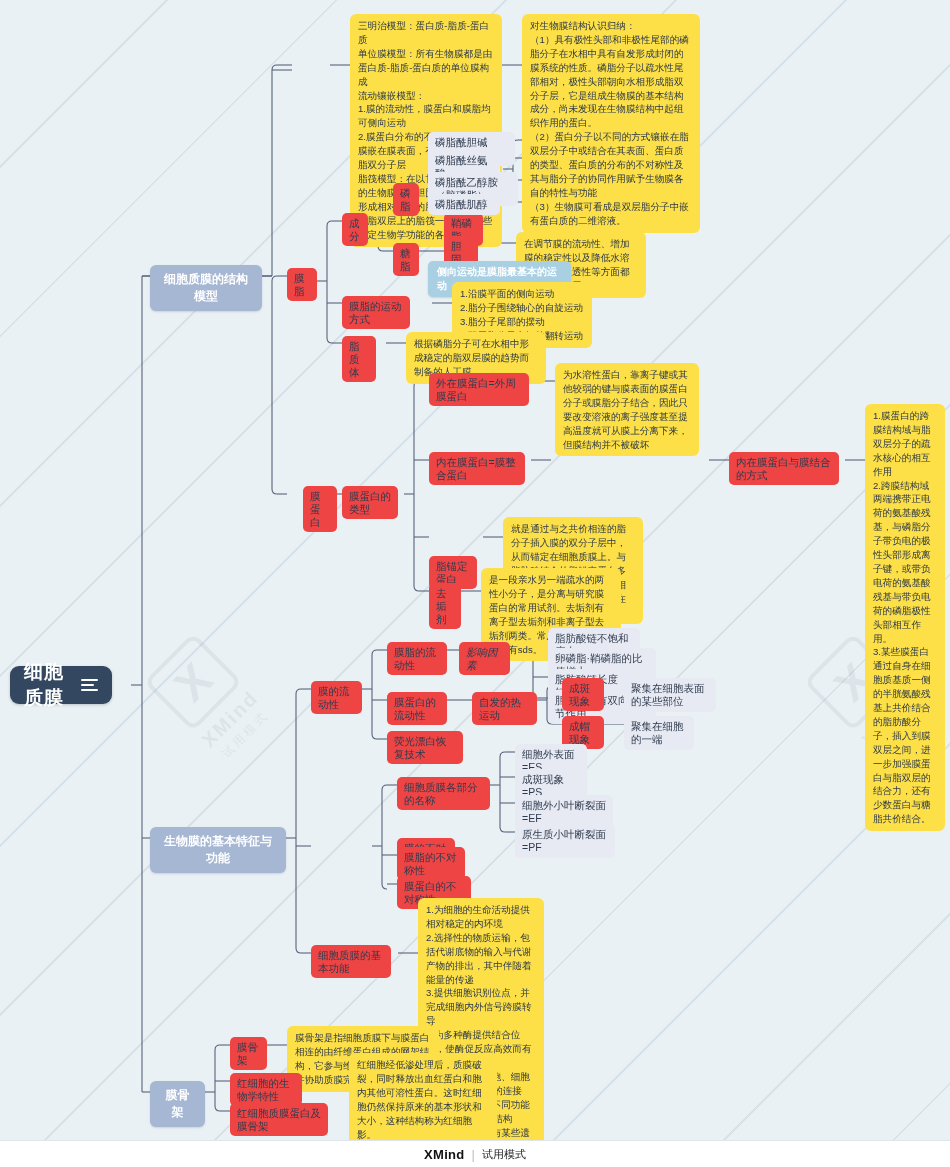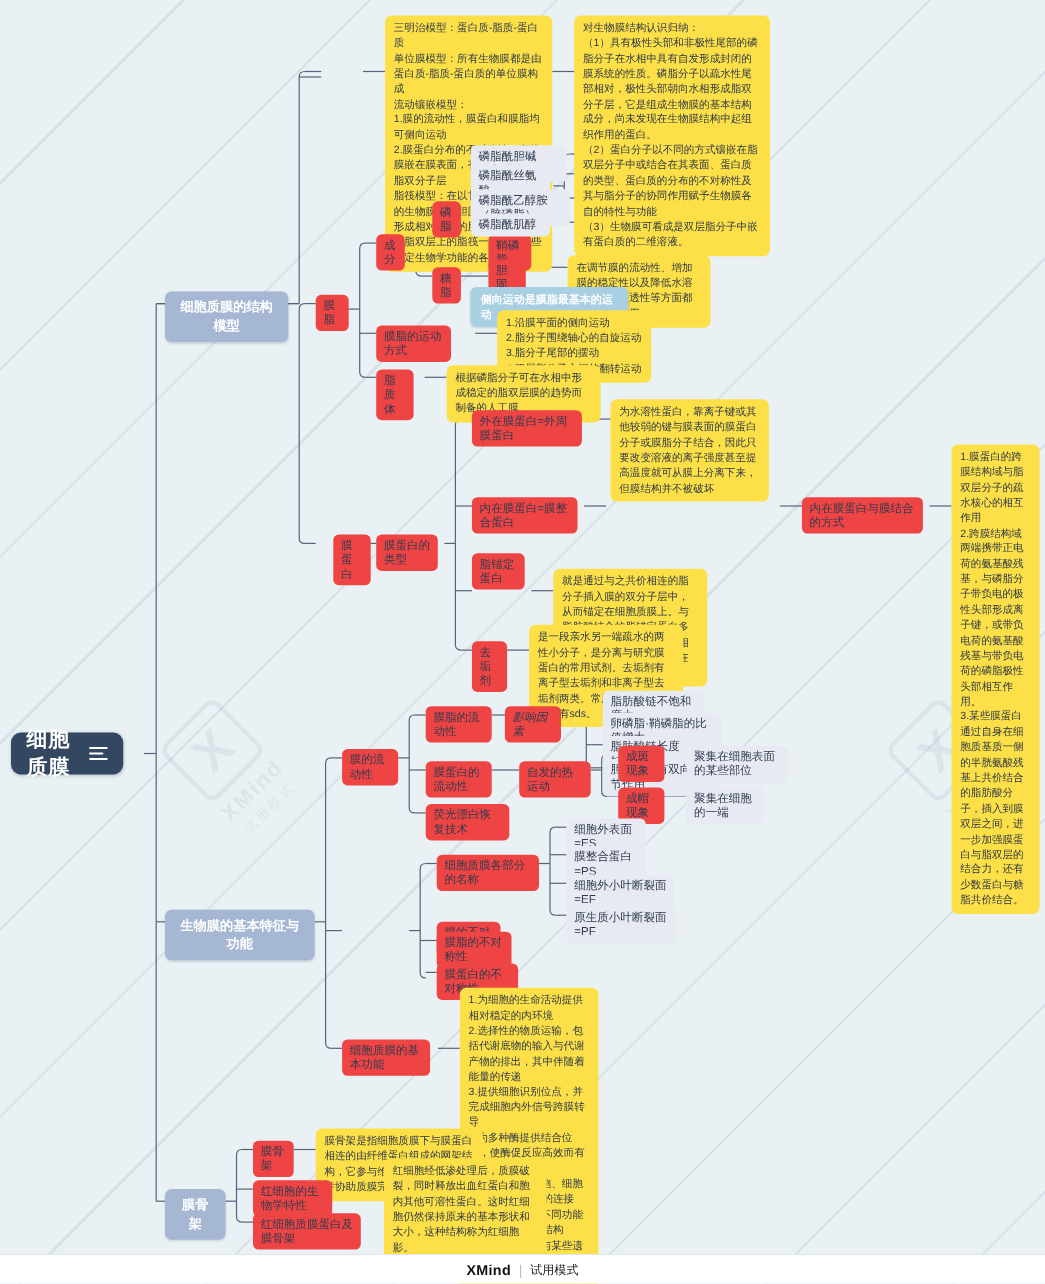--- a/index.html
+++ b/index.html
@@ -360,21 +360,21 @@
 
   <div class="node sub" style="left:429px; top:452px; width:96px;">内在膜蛋白=膜整合蛋白</div>
 
 
   <div class="node sub" style="left:729px; top:452px; width:110px;">内在膜蛋白与膜结合的方式</div>
 
   <div class="node note" style="left:865px; top:404px; width:80px;">1.膜蛋白的跨膜结构域与脂双层分子的疏水核心的相互作用
 2.跨膜结构域两端携带正电荷的氨基酸残基，与磷脂分子带负电的极性头部形成离子键，或带负电荷的氨基酸残基与带负电荷的磷脂极性头部相互作用。
 3.某些膜蛋白通过自身在细胞质基质一侧的半胱氨酸残基上共价结合的脂肪酸分子，插入到膜双层之间，进一步加强膜蛋白与脂双层的结合力，还有少数蛋白与糖脂共价结合。</div>
 
-  <div class="node sub" style="left:429px; top:503px; width:48px;">脂锚定蛋白</div>
+  <div class="node sub" style="left:429px; top:556px; width:48px;">脂锚定蛋白</div>
 
   <div class="node note" style="left:503px; top:517px; width:140px;">就是通过与之共价相连的脂分子插入膜的双分子层中，从而锚定在细胞质膜上。与脂肪酸结合的脂锚定蛋白多分布在质膜内侧，与糖脂相结合的脂锚定蛋白多分布在质膜外侧。</div>
 
   <div class="node sub" style="left:429px; top:583px; width:32px;">去垢剂</div>
 
   <div class="node note" style="left:481px; top:568px; width:140px;">是一段亲水另一端疏水的两性小分子，是分离与研究膜蛋白的常用试剂。去垢剂有离子型去垢剂和非离子型去垢剂两类。常用的离子型去垢剂有sds。</div>
 
   <div class="node sub" style="left:311px; top:681px; width:51px;">膜的流动性</div>
 
   <div class="node sub" style="left:387px; top:642px; width:60px;">膜脂的流动性</div>
@@ -396,21 +396,21 @@
   <div class="node sub" style="left:562px; top:716px; width:42px;">成帽现象</div>
   <div class="node leaf" style="left:624px; top:716px; width:70px;">聚集在细胞的一端</div>
 
   <div class="node sub" style="left:387px; top:731px; width:76px;">荧光漂白恢复技术</div>
 
   <div class="node sub" style="left:397px; top:838px; width:58px;">膜的不对称性</div>
 
   <div class="node sub" style="left:397px; top:777px; width:93px;">细胞质膜各部分的名称</div>
 
   <div class="node leaf" style="left:515px; top:744px; width:72px;">细胞外表面=ES</div>
-  <div class="node leaf" style="left:515px; top:769px; width:72px;">膜整合蛋白=PS</div>
+  <div class="node leaf" style="left:515px; top:769px; width:72px;">成斑现象=PS</div>
   <div class="node leaf" style="left:515px; top:795px; width:98px;">细胞外小叶断裂面=EF</div>
   <div class="node leaf" style="left:515px; top:824px; width:100px;">原生质小叶断裂面=PF</div>
 
   <div class="node sub" style="left:397px; top:847px; width:68px;">膜脂的不对称性</div>
 
   <div class="node sub" style="left:397px; top:876px; width:74px;">膜蛋白的不对称性</div>
 
   <div class="node sub" style="left:311px; top:945px; width:80px;">细胞质膜的基本功能</div>
 
   <div class="node note" style="left:418px; top:898px; width:126px;">1.为细胞的生命活动提供相对稳定的内环境

